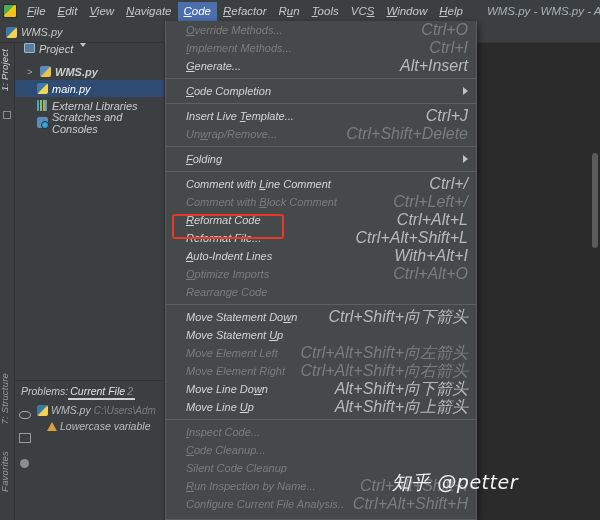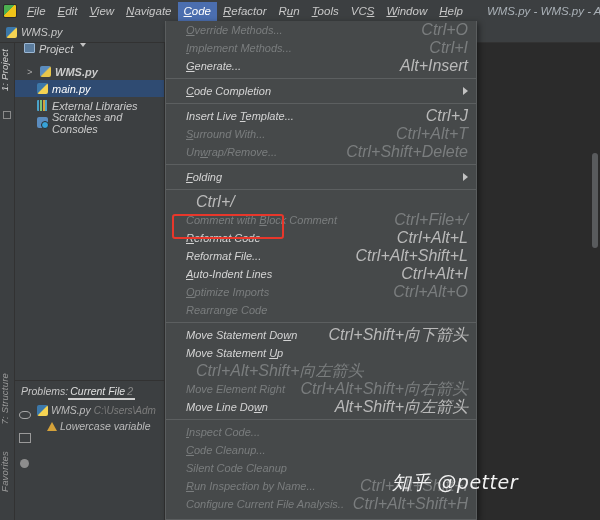--- a/index.html
+++ b/index.html
@@ -361,77 +361,79 @@
         <div class="row">
           <span class="lbl"><span class="u">C</span>ode Completion</span>
           <span class="arrow"></span>
         </div>
         <div class="sep"></div>
         <div class="row">
           <span class="lbl">Insert Live <span class="u">T</span>emplate...</span>
           <span class="acc">Ctrl+J</span>
         </div>
         <div class="row dis">
-          <span class="lbl"><span class="u">S</span>urround With...</span>
-          <span class="acc">Ctrl+Alt+T</span>
-        </div>
-        <div class="row dis">
           <span class="lbl">Un<span class="u">w</span>rap/Remove...</span>
           <span class="acc">Ctrl+Shift+Delete</span>
         </div>
         <div class="sep"></div>
         <div class="row">
           <span class="lbl"><span class="u">F</span>olding</span>
           <span class="arrow"></span>
         </div>
         <div class="sep"></div>
         <div class="row">
+          <span class="lbl">Comment with <span class="u">L</span>ine Comment</span>
           <span class="acc">Ctrl+/</span>
         </div>
         <div class="row dis">
           <span class="lbl">Comment with <span class="u">B</span>lock Comment</span>
-          <span class="acc">Ctrl+File+/</span>
+          <span class="acc">Ctrl+Left+/</span>
         </div>
         <div class="row">
           <span class="lbl"><span class="u">R</span>eformat Code</span>
           <span class="acc">Ctrl+Alt+L</span>
         </div>
         <div class="row">
           <span class="lbl">Reformat File...</span>
           <span class="acc">Ctrl+Alt+Shift+L</span>
         </div>
         <div class="row">
           <span class="lbl"><span class="u">A</span>uto-Indent Lines</span>
-          <span class="acc">Ctrl+Alt+I</span>
+          <span class="acc">With+Alt+I</span>
         </div>
         <div class="row dis">
           <span class="lbl"><span class="u">O</span>ptimize Imports</span>
           <span class="acc">Ctrl+Alt+O</span>
         </div>
         <div class="row dis">
           <span class="lbl">Rearrange Code</span>
         </div>
         <div class="sep"></div>
         <div class="row">
           <span class="lbl">Move Statement Do<span class="u">w</span>n</span>
           <span class="acc">Ctrl+Shift+向下箭头</span>
         </div>
         <div class="row">
           <span class="lbl">Move Statement <span class="u">U</span>p</span>
         </div>
         <div class="row dis">
+          <span class="lbl">Move Element Left</span>
           <span class="acc">Ctrl+Alt+Shift+向左箭头</span>
         </div>
         <div class="row dis">
           <span class="lbl">Move Element Right</span>
           <span class="acc">Ctrl+Alt+Shift+向右箭头</span>
         </div>
         <div class="row">
           <span class="lbl">Move Line Do<span class="u">w</span>n</span>
-          <span class="acc">Alt+Shift+向左箭头</span>
+          <span class="acc">Alt+Shift+向下箭头</span>
+        </div>
+        <div class="row">
+          <span class="lbl">Move Line <span class="u">U</span>p</span>
+          <span class="acc">Alt+Shift+向上箭头</span>
         </div>
         <div class="sep"></div>
         <div class="row dis">
           <span class="lbl"><span class="u">I</span>nspect Code...</span>
         </div>
         <div class="row dis">
           <span class="lbl"><span class="u">C</span>ode Cleanup...</span>
         </div>
         <div class="row dis">
           <span class="lbl">Silent Code Cleanup</span>

